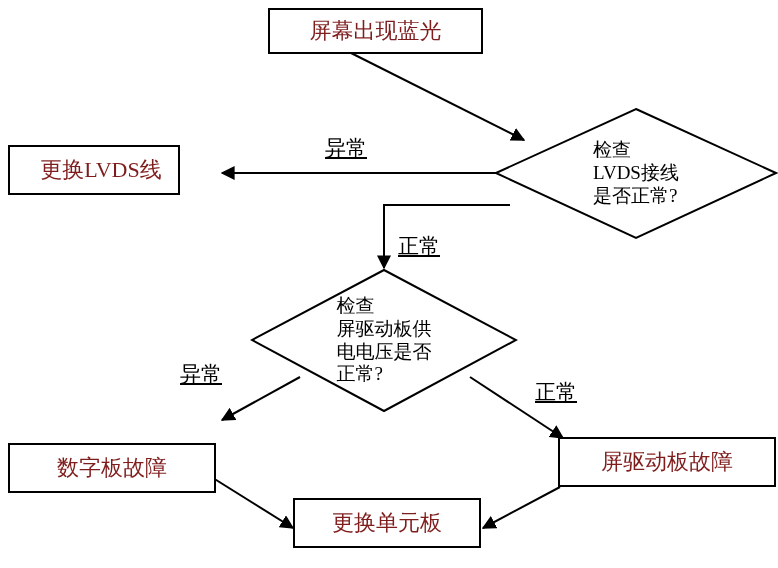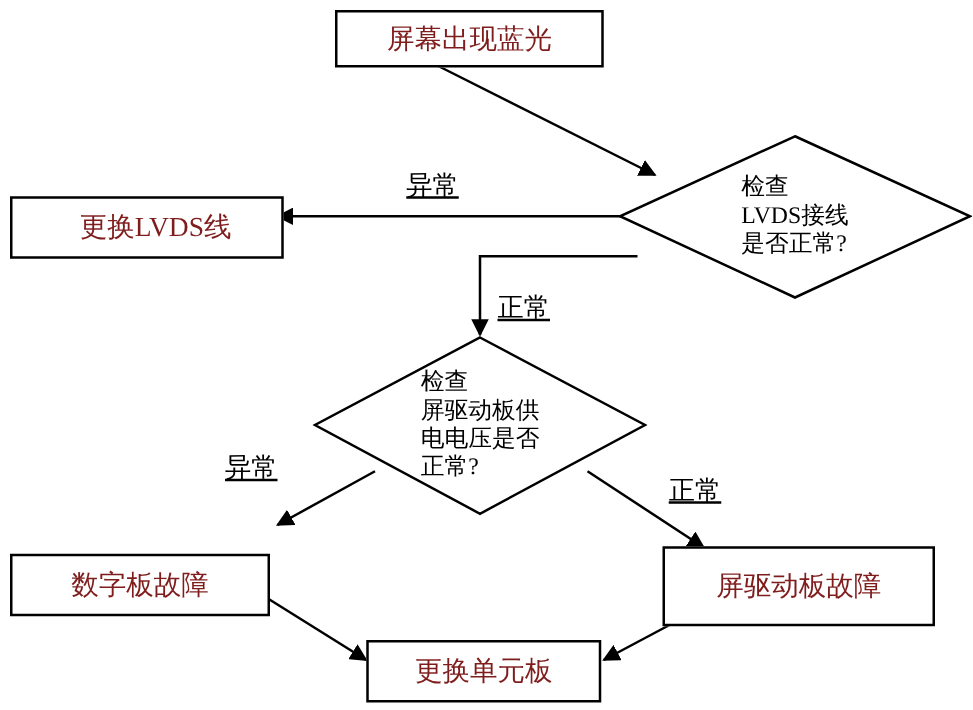--- a/index.html
+++ b/index.html
@@ -106,43 +106,43 @@
 
   <div class="diamond-wrap" style="left:494px; top:107px; width:284px; height:133px;">
     <svg width="284" height="133">
       <polygon points="142,2 282,66 142,131 2,66" fill="#ffffff" stroke="#000000" stroke-width="2"></polygon>
     </svg>
     <div class="diamond-label">检查
 LVDS接线
 是否正常?</div>
   </div>
 
-  <div class="node box" style="left:8px; top:157px; width:219px; height:50px;padding-left:20px;">
+  <div class="node box" style="left:8px; top:145px; width:172px; height:50px;padding-left:20px;">
     <span>更换LVDS线</span>
   </div>
 
   <div class="diamond-wrap" style="left:250px; top:268px; width:268px; height:145px;">
     <svg width="268" height="145">
       <polygon points="134,2 266,72 134,143 2,72" fill="#ffffff" stroke="#000000" stroke-width="2"></polygon>
     </svg>
     <div class="diamond-label">检查
 屏驱动板供
 电电压是否
 正常?</div>
   </div>
 
   <div class="node box" style="left:8px; top:443px; width:208px; height:50px;">
     <span>数字板故障</span>
   </div>
 
-  <div class="node box" style="left:530px; top:437px; width:218px; height:64px;">
+  <div class="node box" style="left:558px; top:437px; width:218px; height:50px;">
     <span>屏驱动板故障</span>
   </div>
 
-  <div class="node box" style="left:293px; top:512px; width:188px; height:50px;">
+  <div class="node box" style="left:293px; top:498px; width:188px; height:50px;">
     <span>更换单元板</span>
   </div>
 
   <div class="edge-label" style="left:325px; top:134px;">异常</div>
   <div class="edge-label" style="left:398px; top:232px;">正常</div>
   <div class="edge-label" style="left:180px; top:360px;">异常</div>
   <div class="edge-label" style="left:535px; top:378px;">正常</div>
 
 </div>
 

